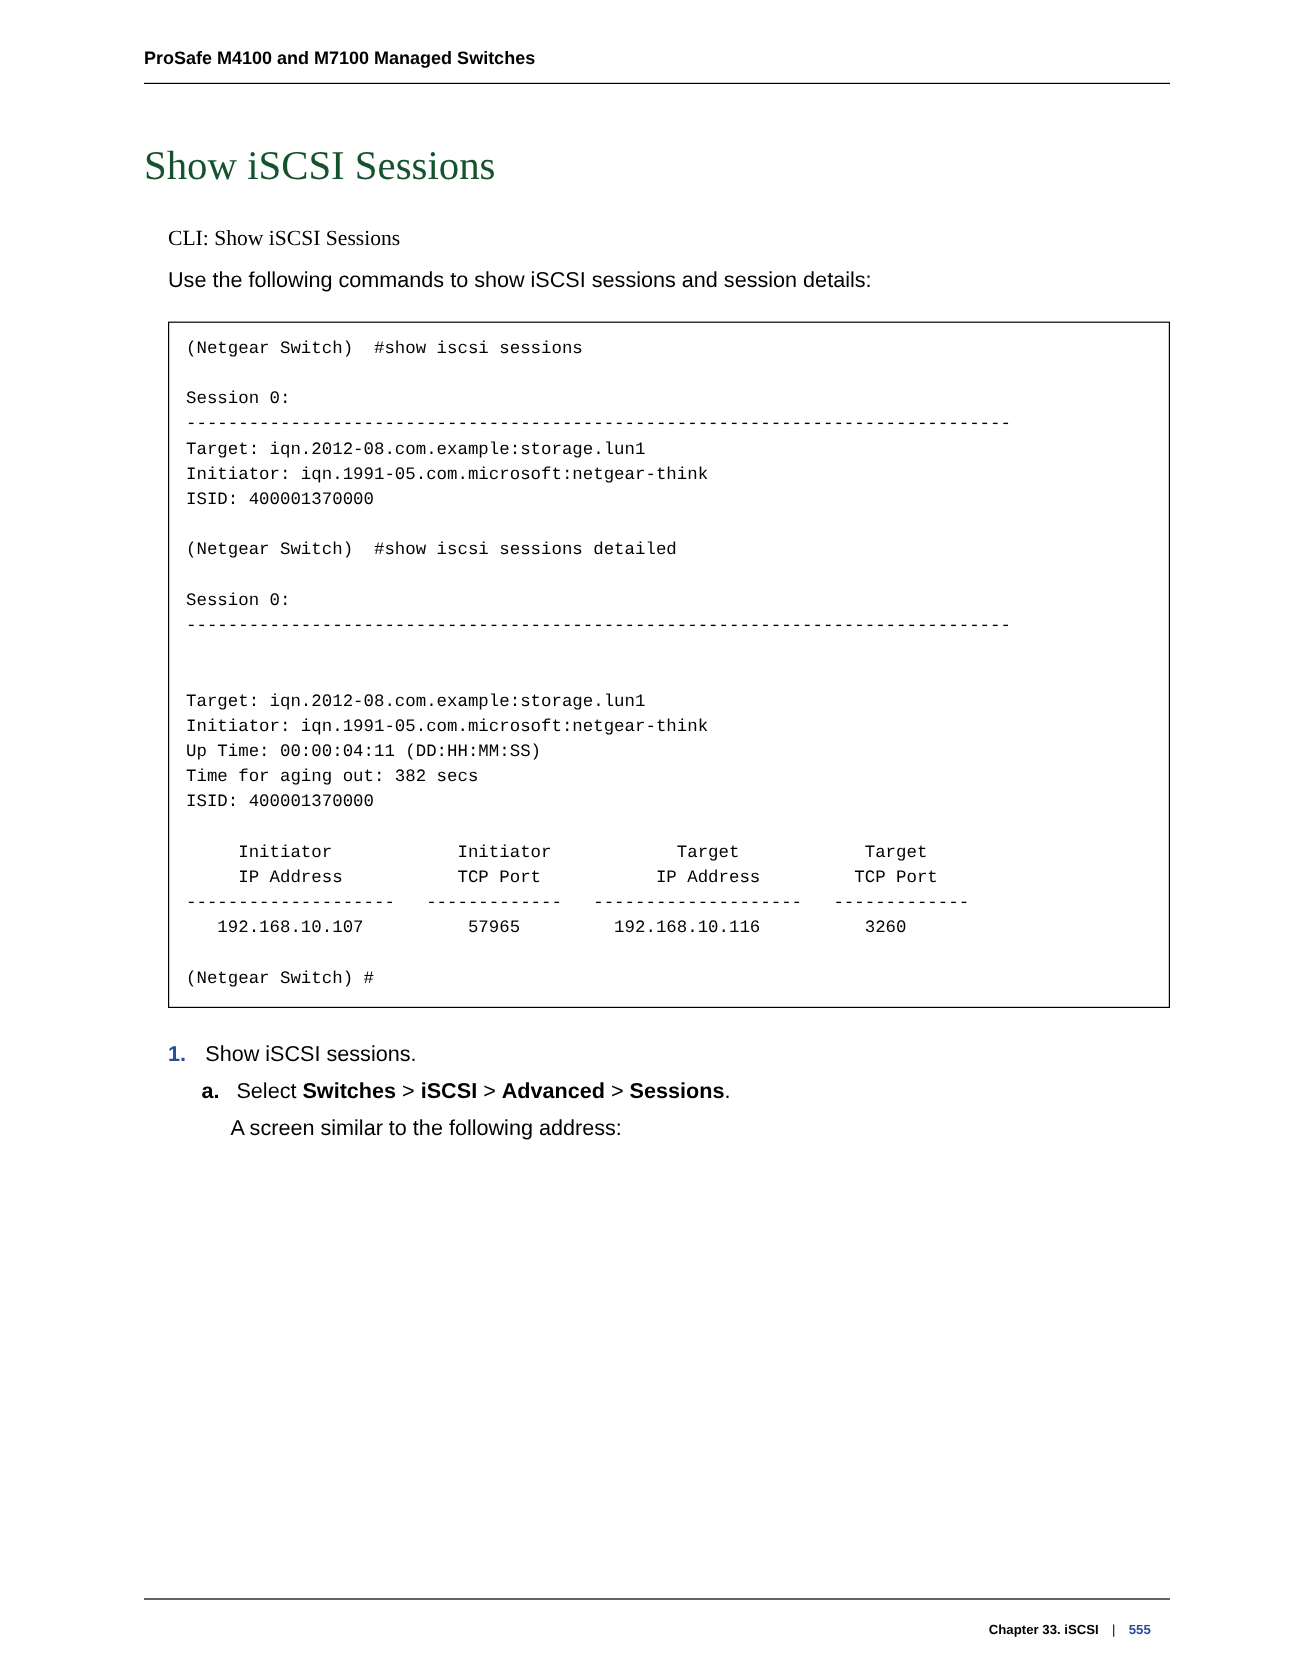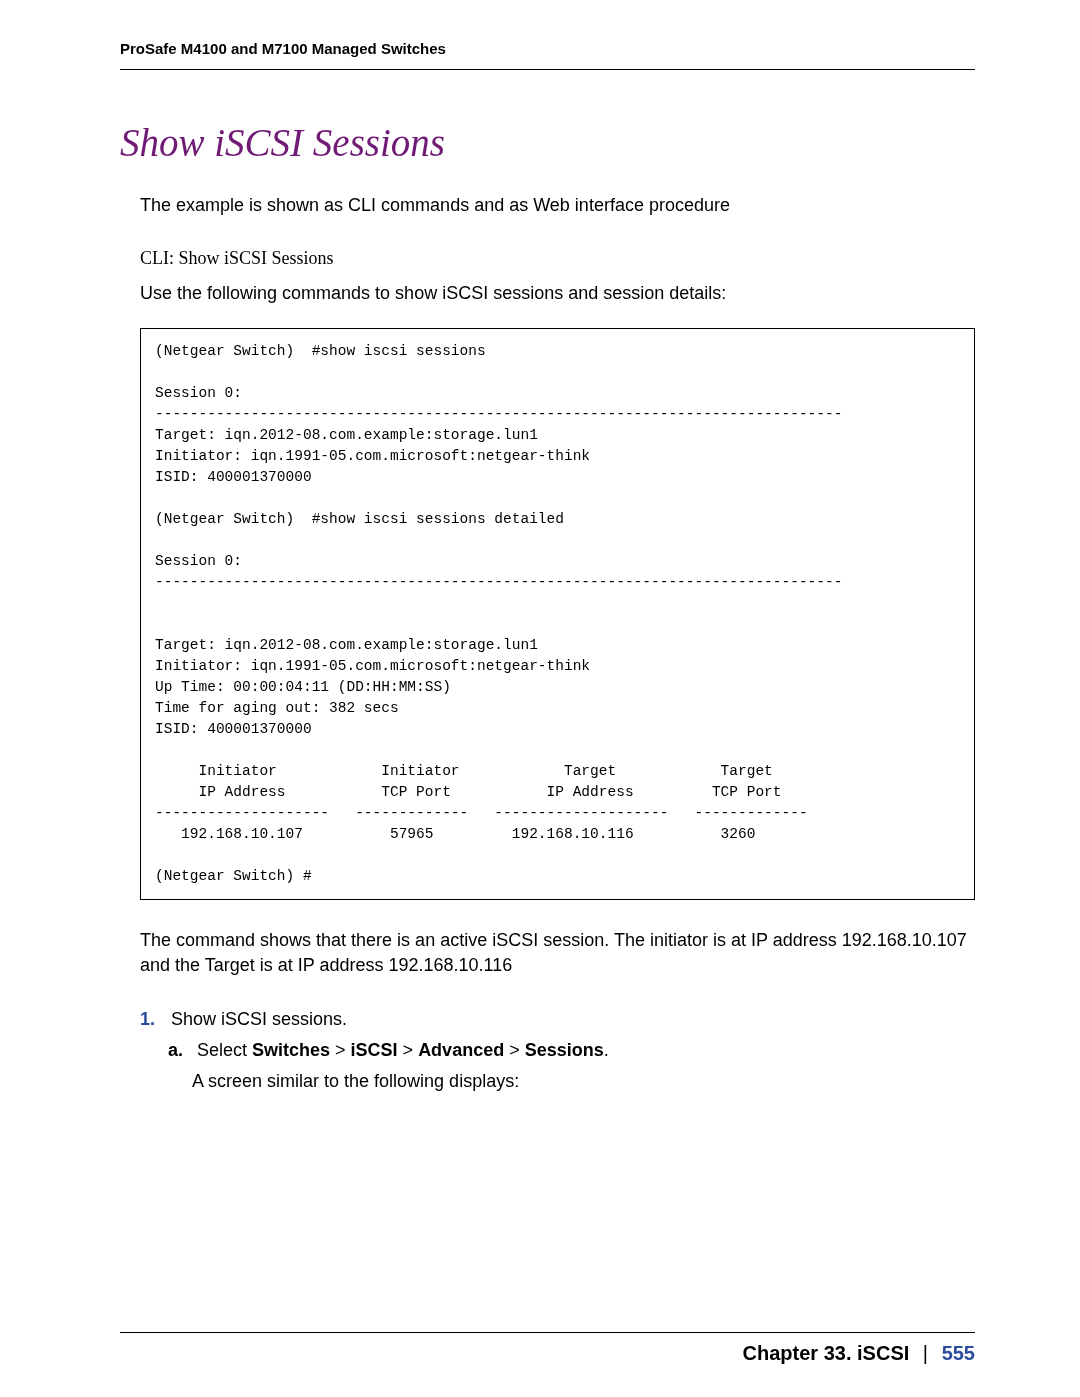--- a/index.html
+++ b/index.html
@@ -23,25 +23,24 @@
     font-weight: bold;
     margin-bottom: 12px;
   }
   .top-rule {
     border: none;
     border-top: 1px solid #000;
     margin: 0 0 50px 0;
   }
   .h1 {
     font-family: Georgia, 'Times New Roman', serif;
-    color: #701a75;
-    font-size: 39px;
+    color: #14532d;
+    font-size: 34px;
     font-weight: normal;
     margin: 0 0 30px 0;
-    font-style: italic;
   }
   .intro {
     font-size: 18px;
     margin: 0 0 32px 20px;
   }
   .h2 {
     font-family: Georgia, 'Times New Roman', serif;
     font-size: 18px;
     font-weight: normal;
     margin: 0 0 14px 20px;
@@ -103,39 +102,38 @@
     border: none;
     border-top: 1px solid #000;
     margin: 0;
     position: absolute;
     left: 120px;
     right: 105px;
     bottom: 64px;
   }
   .footer {
     position: absolute;
-    right: 105px;
+    right: 121px;
     bottom: 32px;
-    font-size: 20px;
+    font-size: 11px;
   }
   .footer .chapter { font-weight: bold; }
   .footer .sep { margin: 0 8px; }
   .footer .page-num { font-weight: bold; color: #2a4c9a; }
 </style>
 </head>
 <body>
 
 <div class="page">
 
   <div class="running-header">ProSafe M4100 and M7100 Managed Switches</div>
   <hr class="top-rule">
 
   <h1 class="h1">Show iSCSI Sessions</h1>
 
-  <p class="intro">The example is shown as CLI commands and as Web interface procedure</p>
 
   <h2 class="h2">CLI: Show iSCSI Sessions</h2>
   <p class="body-text">Use the following commands to show iSCSI sessions and session details:</p>
 
   <pre class="code-block">(Netgear Switch)  #show iscsi sessions
 
 Session 0:
 -------------------------------------------------------------------------------
 Target: iqn.2012-08.com.example:storage.lun1
 Initiator: iqn.1991-05.com.microsoft:netgear-think
@@ -153,34 +151,33 @@
 Time for aging out: 382 secs
 ISID: 400001370000
 
      Initiator            Initiator            Target            Target
      IP Address           TCP Port           IP Address         TCP Port
 --------------------   -------------   --------------------   -------------
    192.168.10.107          57965         192.168.10.116          3260
 
 (Netgear Switch) #</pre>
 
-  <p class="post-text">The command shows that there is an active iSCSI session. The initiator is at IP address 192.168.10.107 and the Target is at IP address 192.168.10.116</p>
 
 
   <ol class="ol">
     <li>
       <span class="num">1.</span>
       <span>Show iSCSI sessions.</span>
       <ol class="sub">
         <li>
           <span class="letter">a.</span>
           <span>
             <span>Select </span><span class="bold">Switches</span><span> &gt; </span><span class="bold">iSCSI</span><span> &gt; </span><span class="bold">Advanced</span><span> &gt; </span><span class="bold">Sessions</span><span>.</span>
           </span>
-          <span class="indent">A screen similar to the following displays:</span>
+          <span class="indent">A screen similar to the following address:</span>
         </li>
       </ol>
     </li>
   </ol>
 
   <hr class="footer-rule">
   <div class="footer">
     <span class="chapter">Chapter 33.  iSCSI</span>
     <span class="sep">|</span>
     <span class="page-num">555</span>

